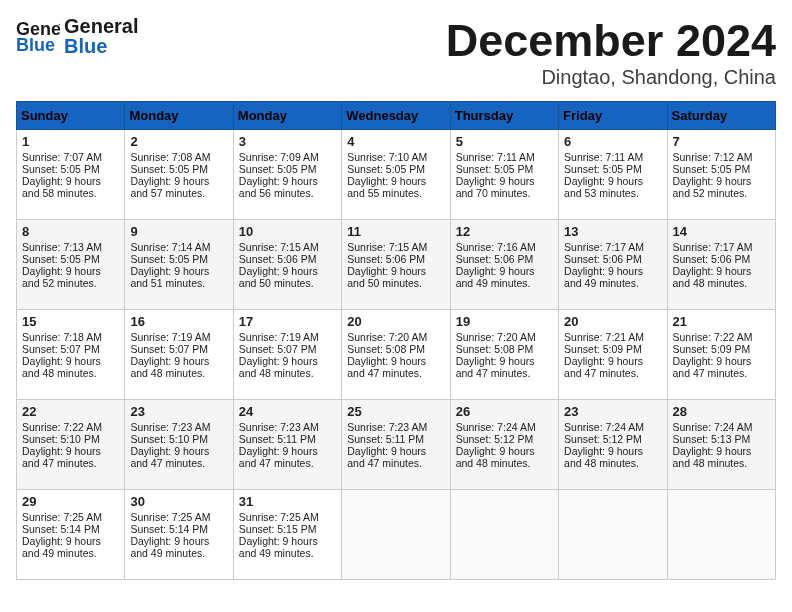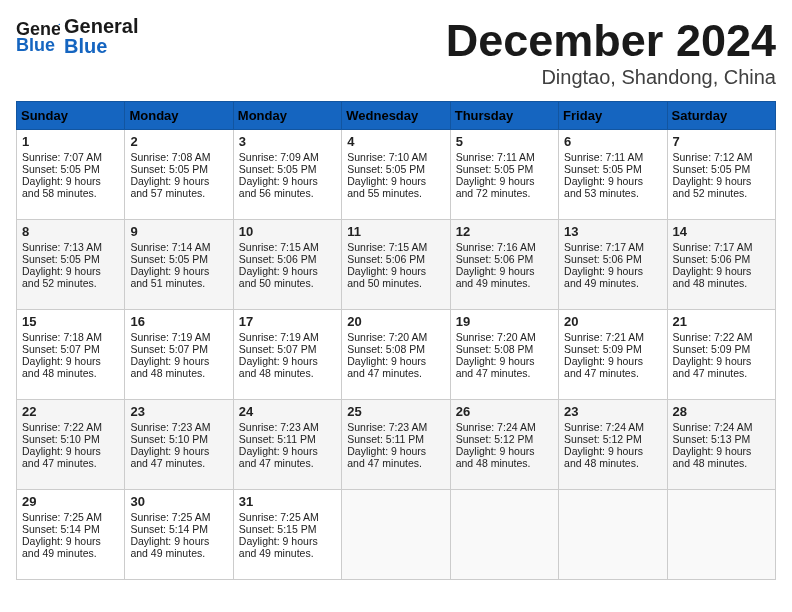--- a/index.html
+++ b/index.html
@@ -135,21 +135,21 @@
           <div>Sunrise: 7:10 AM</div>
           <div>Sunset: 5:05 PM</div>
           <div>Daylight: 9 hours</div>
           <div>and 55 minutes.</div>
         </td>
         <td>
           <span class="day-num">5</span>
           <div>Sunrise: 7:11 AM</div>
           <div>Sunset: 5:05 PM</div>
           <div>Daylight: 9 hours</div>
-          <div>and 72 minutes.</div>
+          <div>and 70 minutes.</div>
         </td>
         <td>
           <span class="day-num">6</span>
           <div>Sunrise: 7:11 AM</div>
           <div>Sunset: 5:05 PM</div>
           <div>Daylight: 9 hours</div>
           <div>and 53 minutes.</div>
         </td>
         <td>
           <span class="day-num">7</span>

